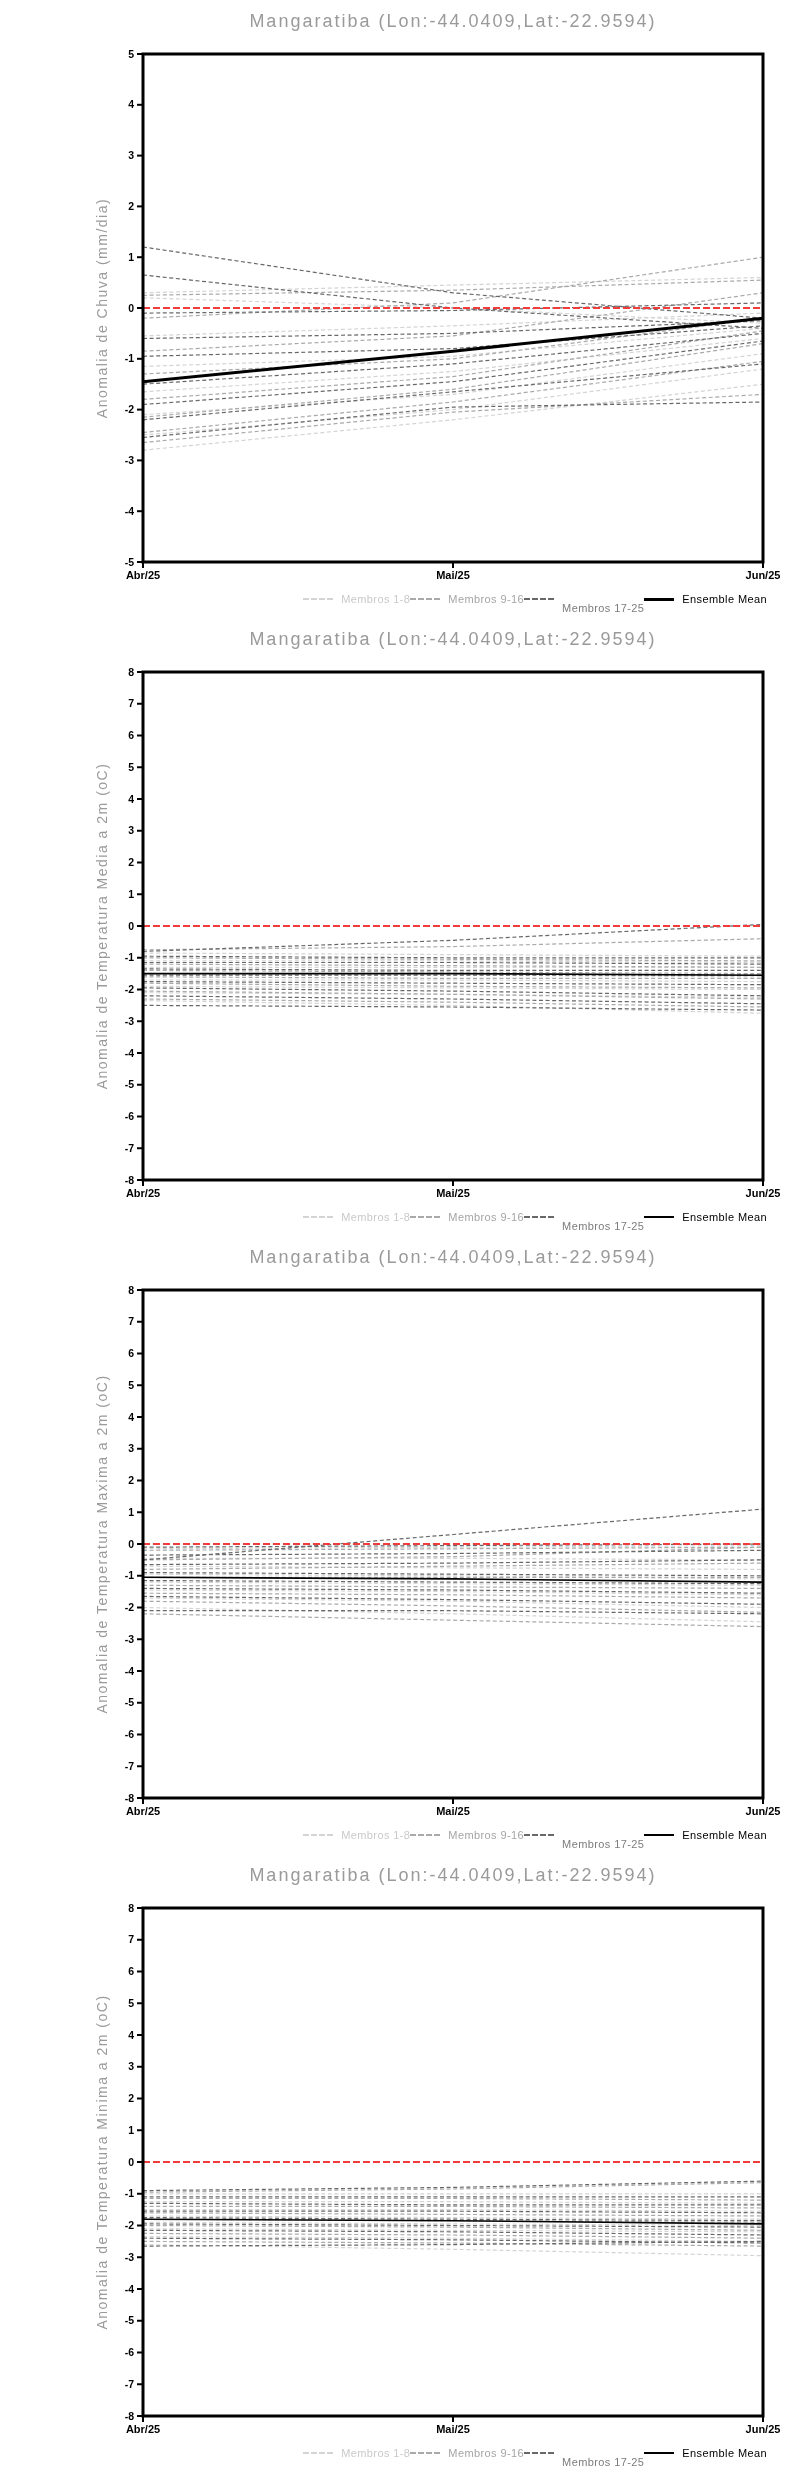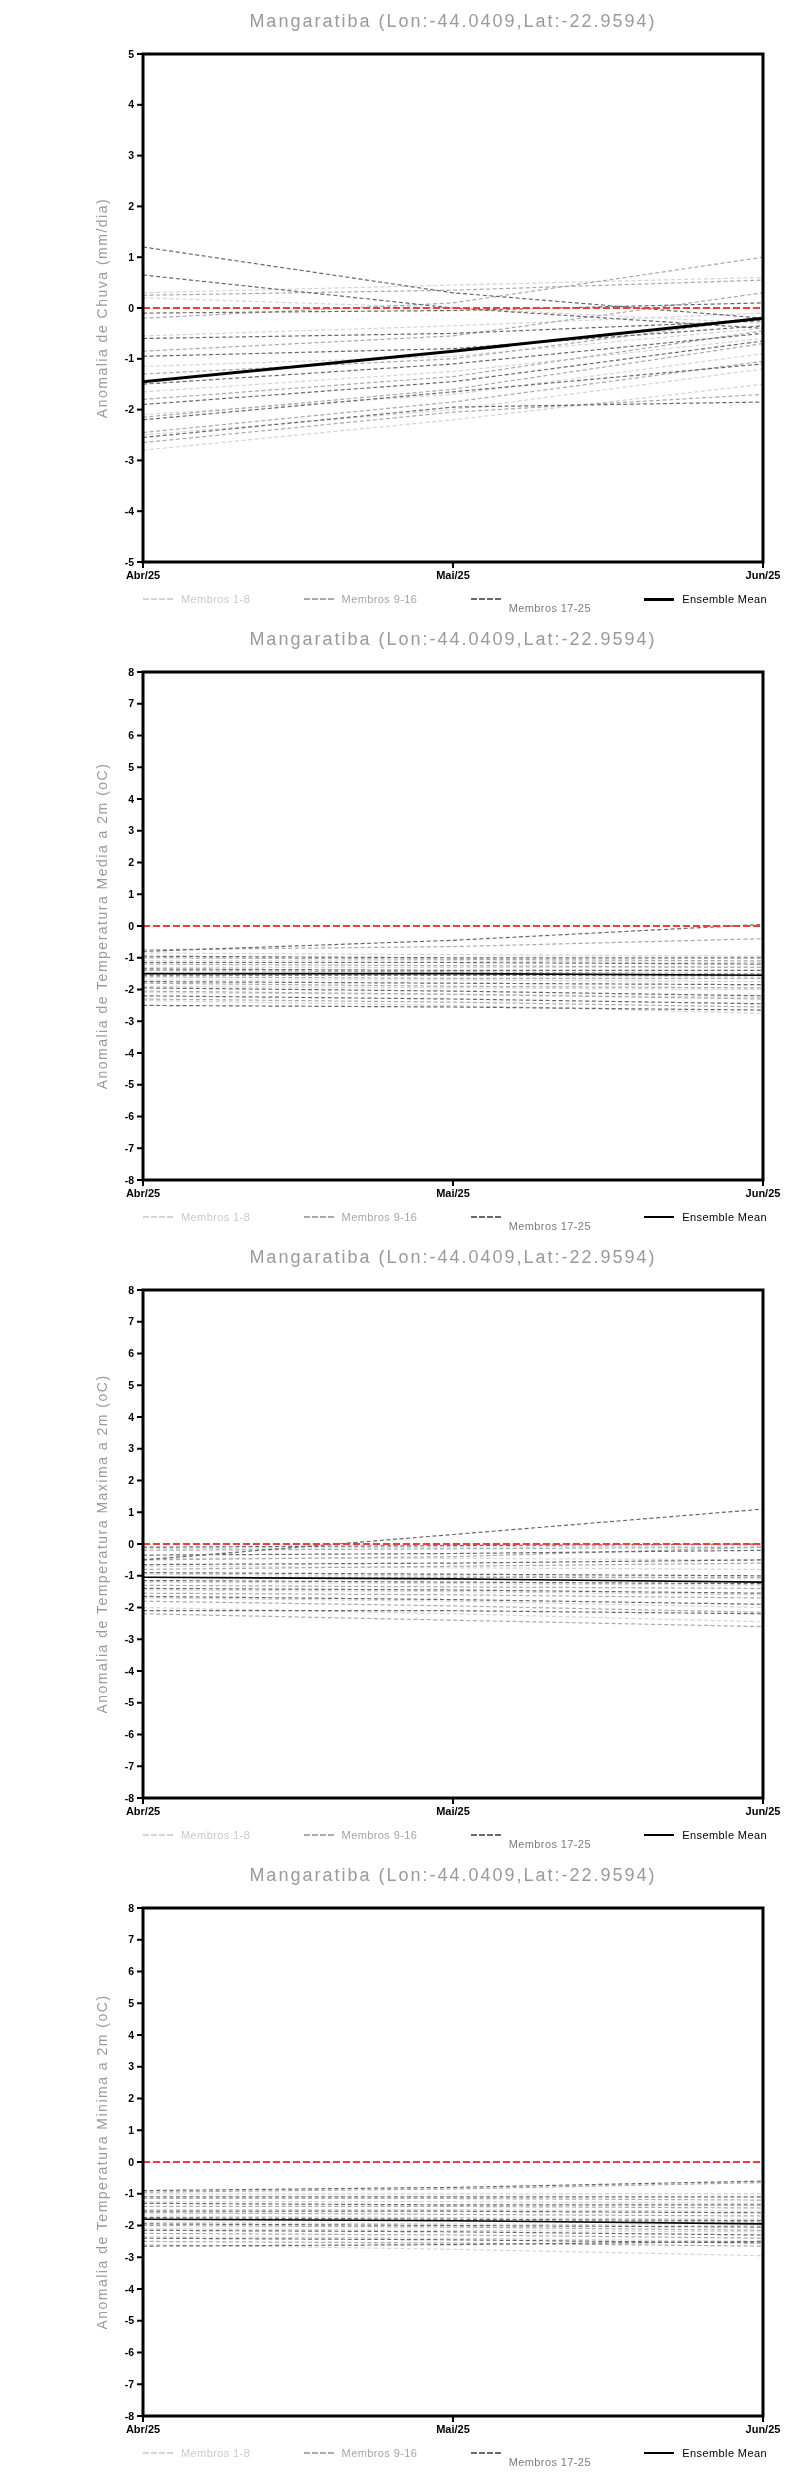--- a/index.html
+++ b/index.html
@@ -6,21 +6,21 @@
   .page{position:relative;width:680px;height:2472px;background:#ffffff;
         font-family:"Liberation Sans",sans-serif;}
   .chart-block{position:relative;width:800px;height:618px;overflow:hidden;}
   .chart-title{position:absolute;top:11px;left:143px;width:620px;text-align:center;
         color:#9a9a9a;font-size:18px;font-weight:400;letter-spacing:2px;white-space:nowrap;}
   .ylabel{position:absolute;left:102px;top:308px;transform:translate(-50%,-50%) rotate(-90deg);
         transform-origin:center center;color:#9a9a9a;font-size:14px;letter-spacing:1.5px;
         white-space:nowrap;}
   .plot-svg{position:absolute;left:0;top:0;}
   .legend{position:absolute;left:143px;top:584px;width:624px;display:flex;
-        justify-content:space-between;align-items:center;}
+        justify-content:flex-end;align-items:center;}
   .legend-item{display:flex;align-items:center;}
   .dash{display:inline-block;width:30px;height:0;margin-right:8px;}
   .d-light{border-top:2px dashed #d4d4d4;}
   .d-mid{border-top:2px dashed #a9a9a9;}
   .d-dark{border-top:2px dashed #686868;}
   .d-mean{border-top:2px solid #000000;}
   .chart-block.first .d-mean{border-top-width:3px;}
   .legend-label{font-size:11px;letter-spacing:0.4px;white-space:nowrap;}
   .l-light{color:#c9c9c9;}
   .l-mid{color:#a5a5a5;}

